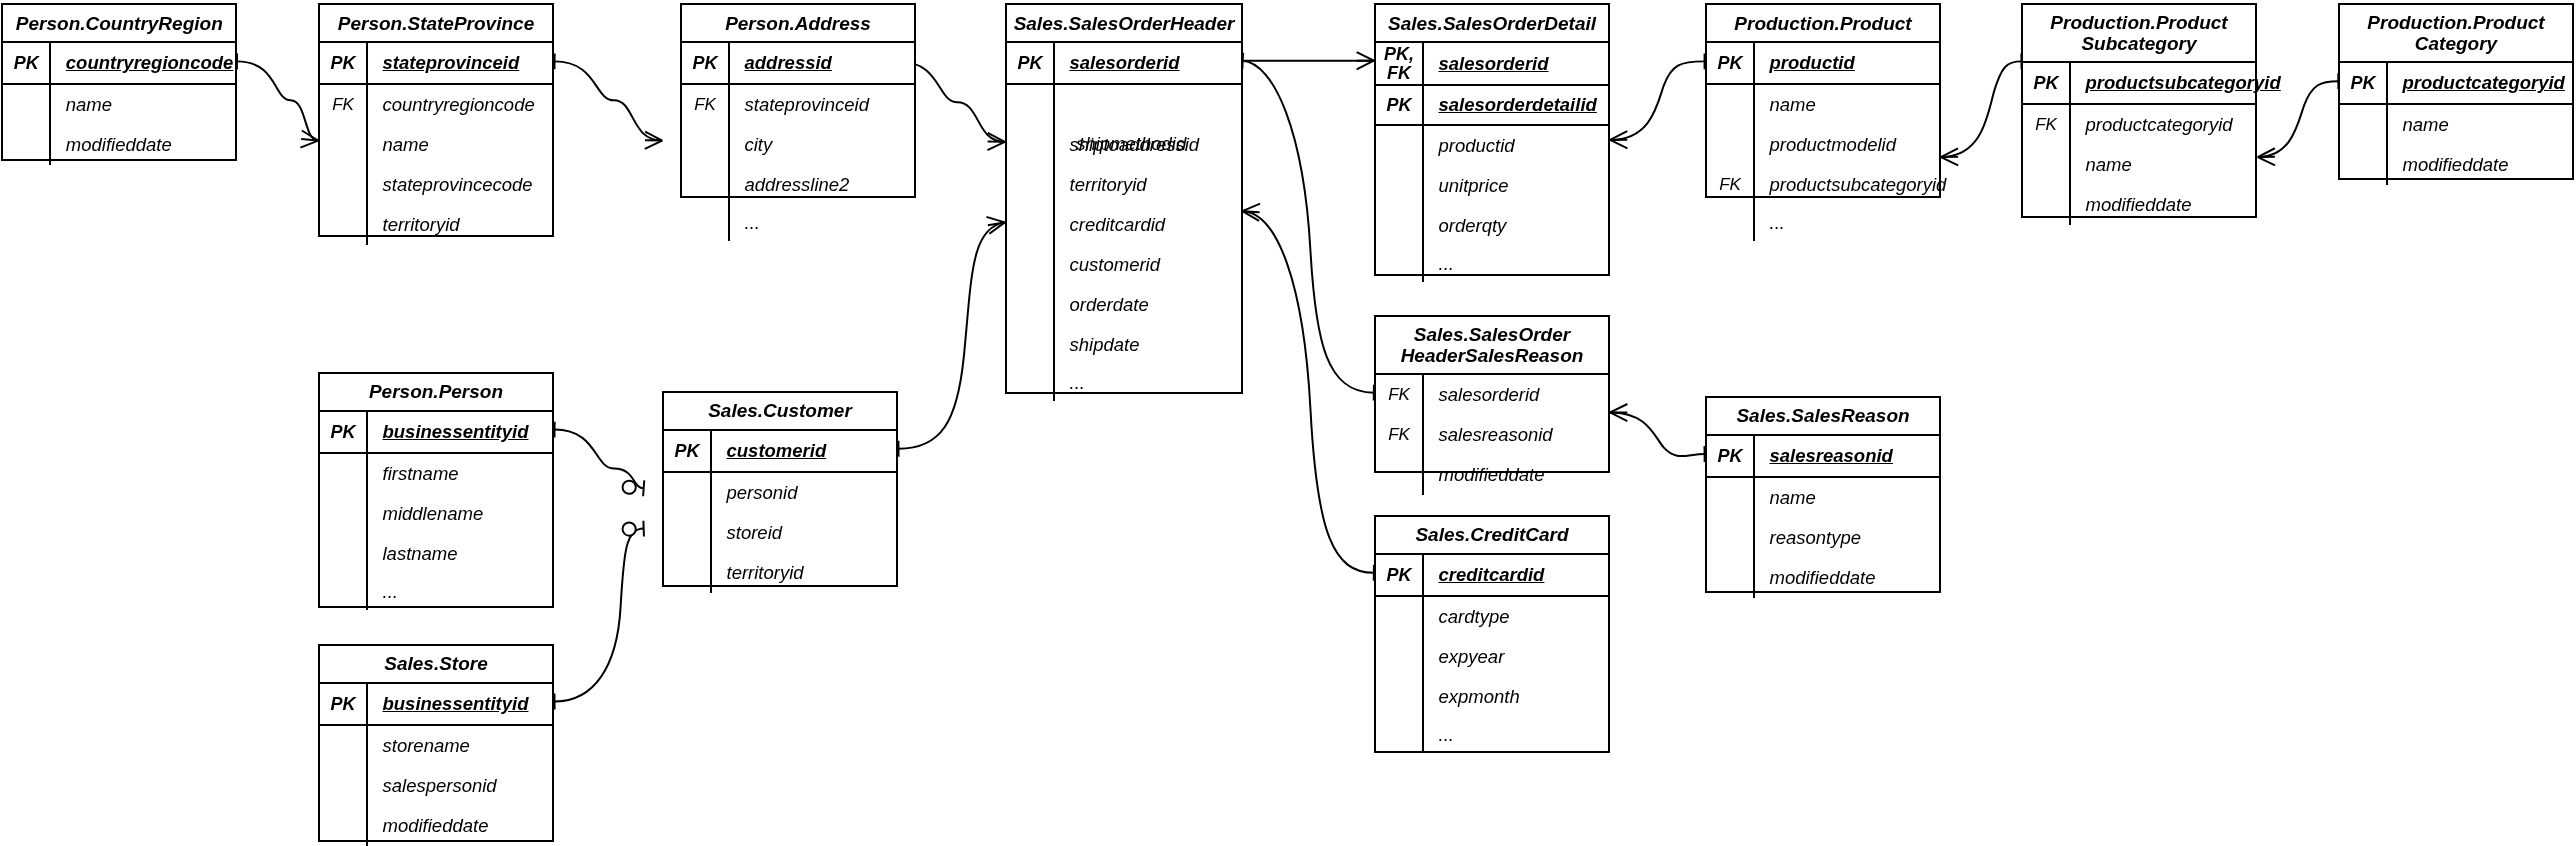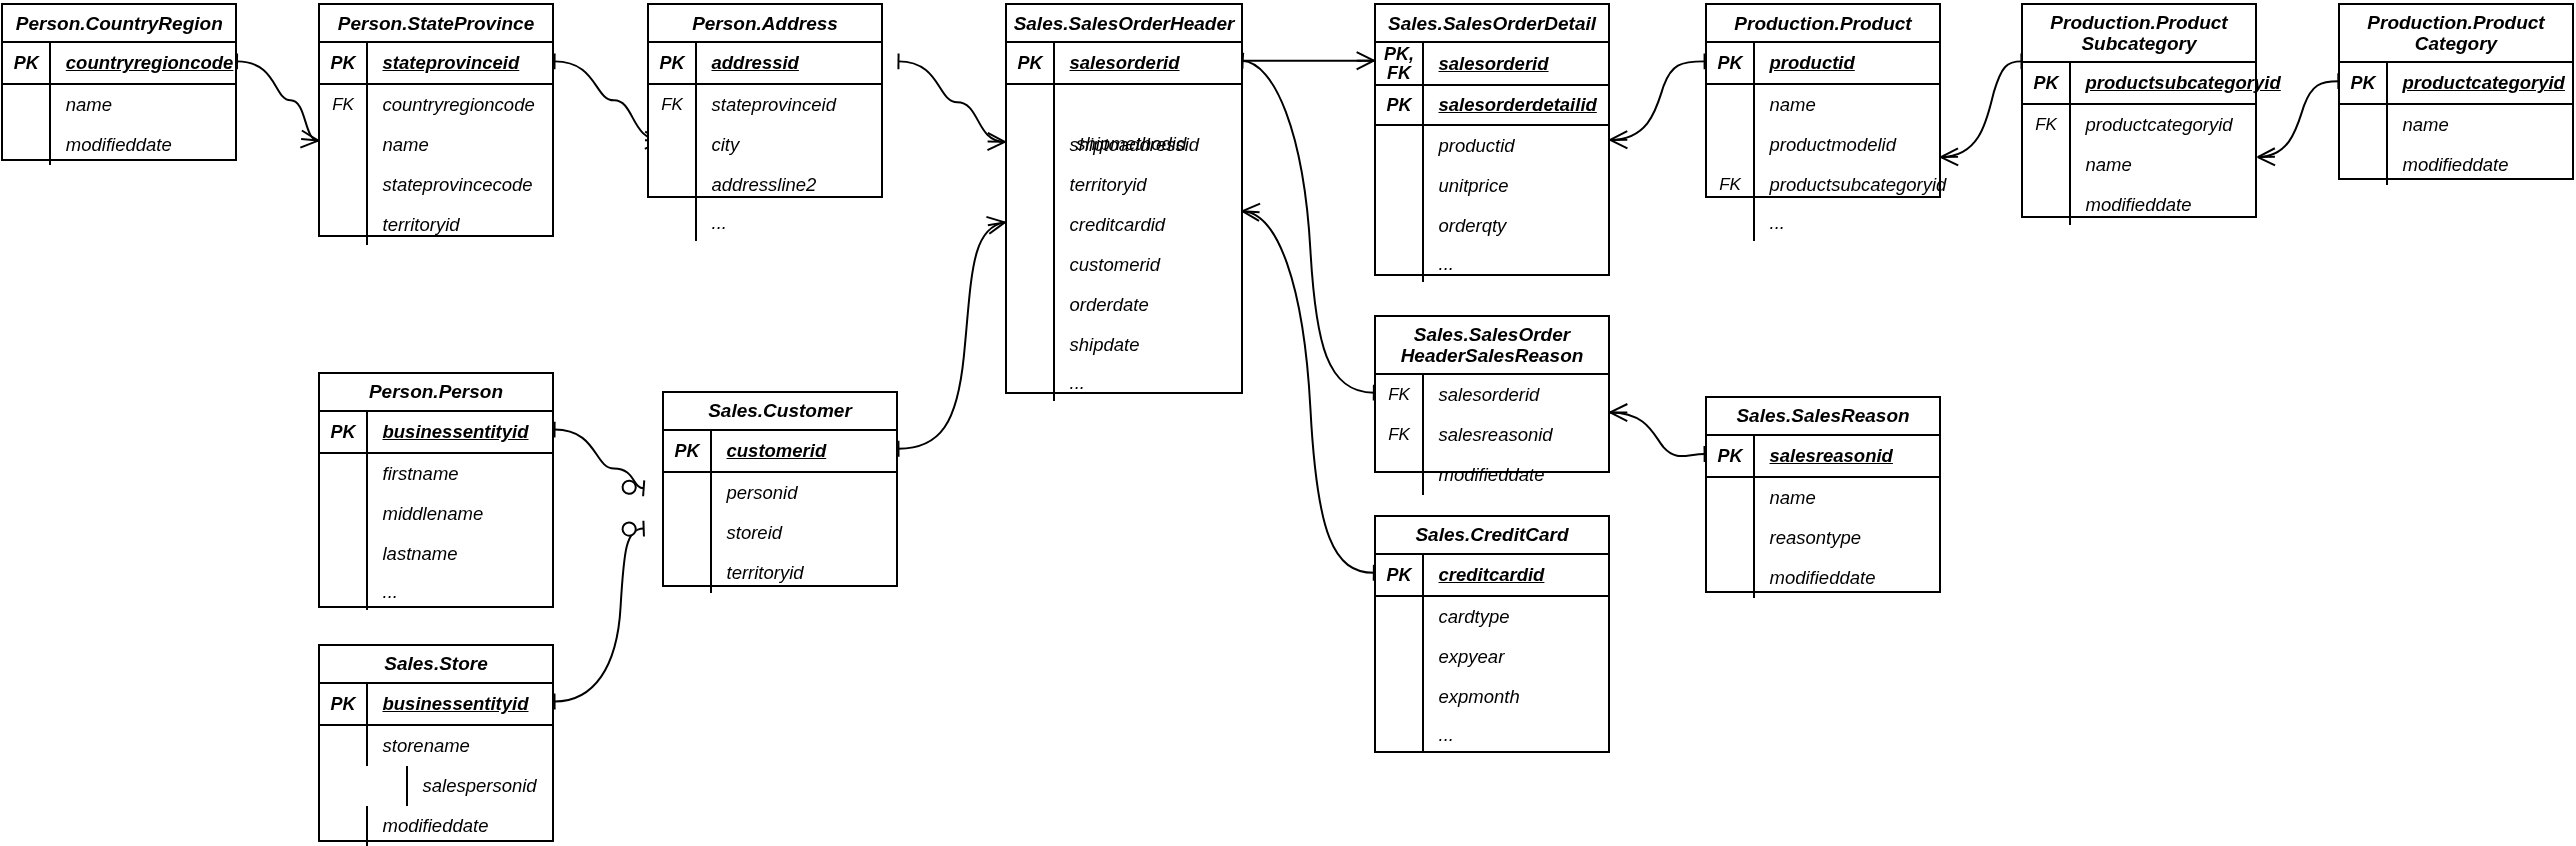--- a/index.html
+++ b/index.html
@@ -206,21 +206,21 @@
         <div class="erow" style="height: 40px;">
           <div class="keycell"></div>
           <div class="attrcell">stateprovincecode</div>
         </div>
         <div class="erow" style="height: 40px;">
           <div class="keycell"></div>
           <div class="attrcell">territoryid</div>
         </div>
       </div>
     </div>
-    <div class="entity" style="left: 647px; top: 3.3px; width: 236px; height: 195px;">
+    <div class="entity" style="left: 680px; top: 3.3px; width: 236px; height: 195px;">
       <div class="ent-title" style="height: 38px; white-space: pre-line;">Person.Address</div>
       <div class="rowgroup">
         <div class="erow" style="height: 40px;">
           <div class="keycell bold">PK</div>
           <div class="attrcell pk">addressid</div>
         </div>
       </div>
       <div class="rowgroup">
         <div class="erow" style="height: 40px;">
           <div class="keycell">FK</div>
@@ -444,21 +444,21 @@
         <div class="erow" style="height: 40px;">
           <div class="keycell bold">PK</div>
           <div class="attrcell pk">businessentityid</div>
         </div>
       </div>
       <div class="rowgroup">
         <div class="erow" style="height: 40px;">
           <div class="keycell"></div>
           <div class="attrcell">storename</div>
         </div>
-        <div class="erow" style="height: 40px; padding-left: 40px;">
+        <div class="erow" style="height: 40px;">
           <div class="keycell"></div>
           <div class="attrcell">salespersonid</div>
         </div>
         <div class="erow" style="height: 40px;">
           <div class="keycell"></div>
           <div class="attrcell">modifieddate</div>
         </div>
       </div>
     </div>
     <div class="entity" style="left: 1374px; top: 315px; width: 236px; height: 158px;">

